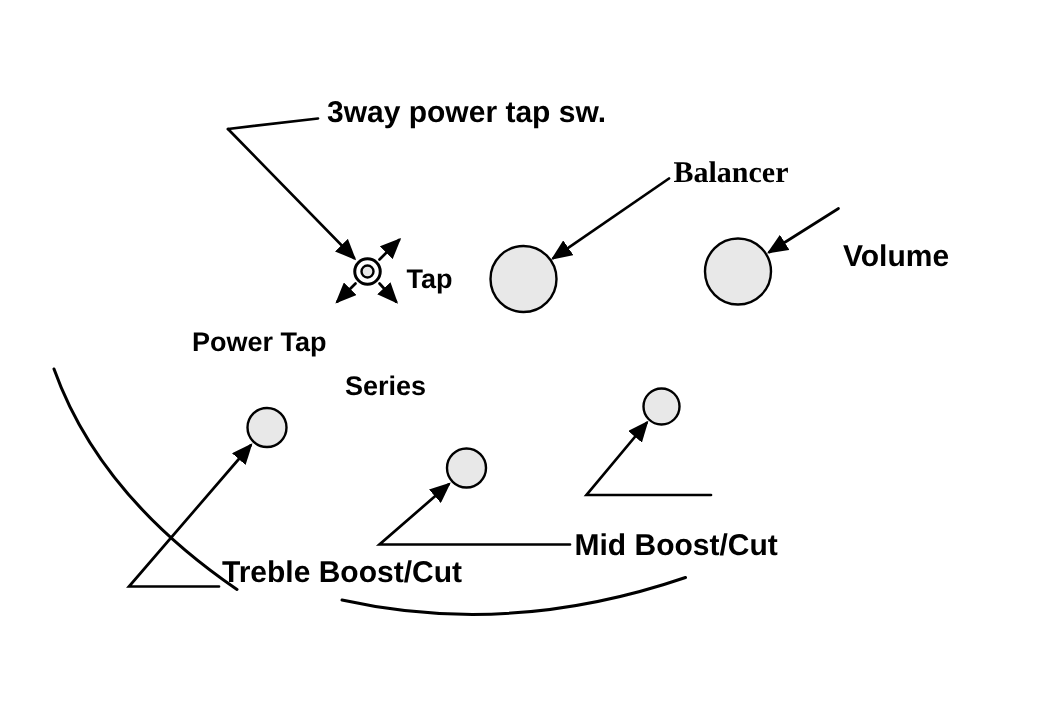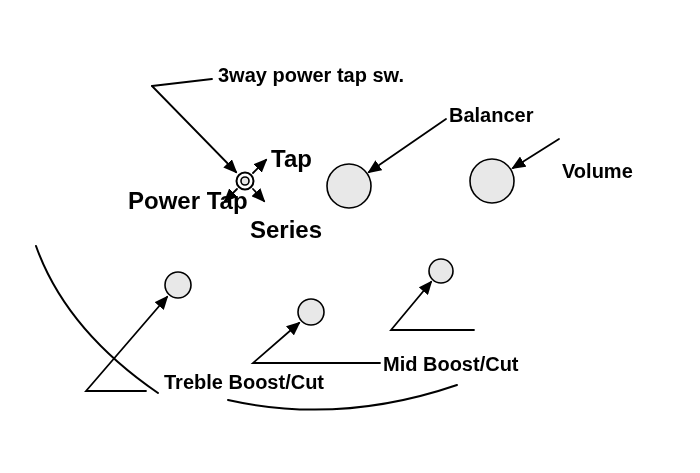--- a/index.html
+++ b/index.html
@@ -13,30 +13,30 @@
   .stage svg { position:absolute; left:0; top:0; }
   .lbl {
     position:absolute;
     font-weight:bold;
     color:var(--line, #000);
     white-space:nowrap;
     line-height:1.1;
     letter-spacing:0px;
   }
   .lbl.big   { font-size:20px; }
-  .lbl.small { font-size:24px; }
+  .lbl.small { font-size:18px;margin-top:31px; }
   #l-switch   { left:218px; top:64px; }
   #l-tap      { left:271px; top:146px; }
   #l-powertap { left:128px; top:188px; }
-  #l-series   { left:250px; top:217px; }
-  #l-balancer { left:449px; top:104px; }
+  #l-series   { left:230px; top:217px; }
+  #l-balancer { left:449px; top:104px;font-family:Liberation Serif, serif; }
   #l-volume   { left:562px; top:124px;margin-top:36px; }
   #l-bass     { left:477px; top:310px; }
   #l-mid      { left:383px; top:353px; }
-  #l-treble   { left:148px; top:371px;margin-left:16px; }
+  #l-treble   { left:148px; top:371px; }
 
   .ln    { stroke:var(--line,#000); stroke-width:1.8; fill:none; stroke-linecap:round; }
   .curve { stroke:var(--line,#000); stroke-width:2;   fill:none; stroke-linecap:round; }
   .knob  { fill:var(--knob,#e8e8e8); stroke:var(--line,#000); stroke-width:1.6; }
   .sw-outer { fill:#ffffff; stroke:var(--line,#000); stroke-width:2; }
   .sw-inner { fill:var(--knob,#e8e8e8); stroke:var(--line,#000); stroke-width:1.6; }
 </style>
 </head>
 <body>
 

